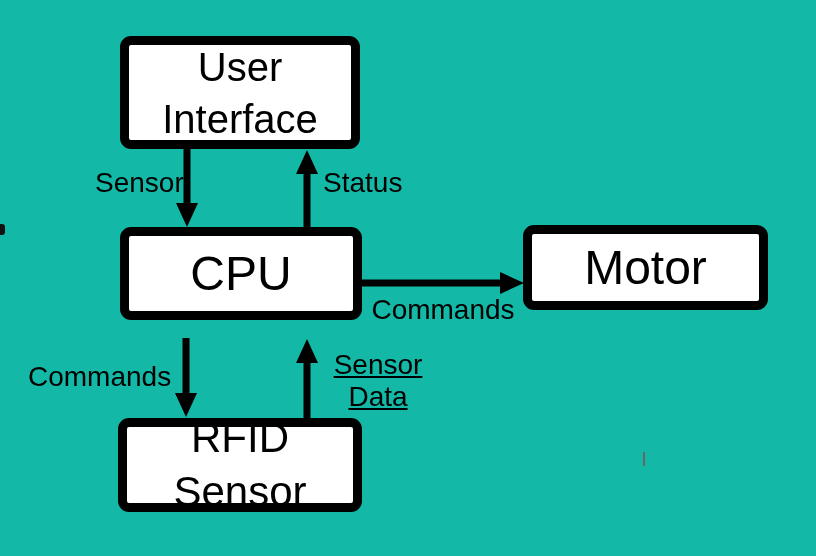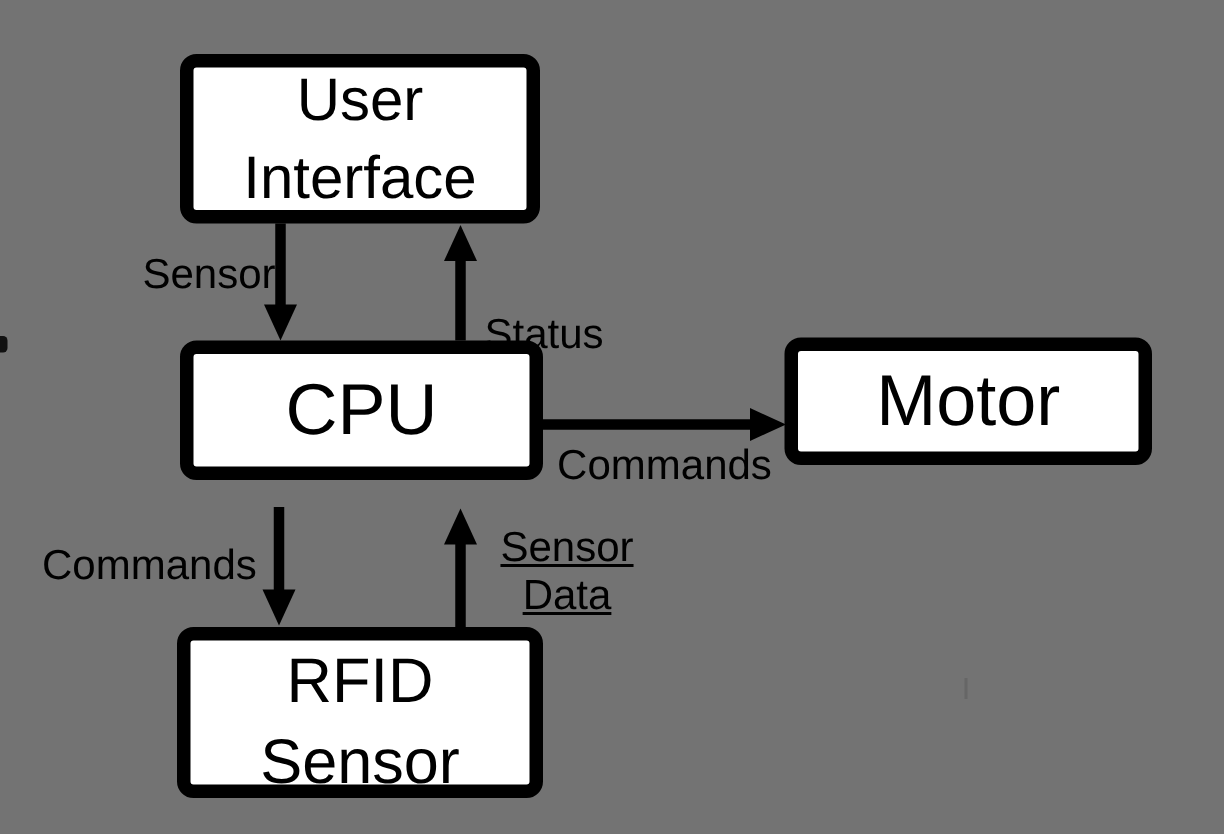--- a/index.html
+++ b/index.html
@@ -5,21 +5,21 @@
   html, body {
     margin: 0;
     padding: 0;
     background: #ffffff;
     font-family: "Liberation Sans", sans-serif;
   }
   .canvas {
     position: relative;
     width: 816px;
     height: 556px;
-    background: #737373;
+    background: #14b8a6;
     overflow: hidden;
     color: #000000;
   }
   .arrow-layer {
     position: absolute;
     left: 0;
     top: 0;
     width: 816px;
     height: 556px;
   }
@@ -35,30 +35,30 @@
     justify-content: center;
     text-align: center;
     color: #000000;
   }
   .node .nl {
     display: block;
   }
   .node-ui     { left: 120px; top: 36px;  width: 240px; height: 113px; font-size: 40px; line-height: 52px; }
   .node-cpu    { left: 120px; top: 227px; width: 242px; height: 93px; font-size: 48px; line-height: 50px; }
   .node-motor  { left: 523px; top: 225px; width: 245px; height: 85px; font-size: 48px; line-height: 50px; }
-  .node-rfid   { left: 118px; top: 418px; width: 244px; height: 114px; font-size: 42px; line-height: 54px; justify-content: space-between; }
+  .node-rfid   { left: 118px; top: 418px; width: 244px; height: 94px; font-size: 42px; line-height: 54px; }
   .edge-label {
     position: absolute;
     font-size: 28px;
     line-height: 32px;
     color: #000000;
     white-space: nowrap;
   }
   .lbl-input    { left: 95px;  top: 167px; }
-  .lbl-status   { left: 323px; top: 167px; margin-top: 40px; }
+  .lbl-status   { left: 323px; top: 167px; }
   .lbl-cmd-motor{ left: 370px; top: 294px; width: 146px; text-align: center; }
   .lbl-cmd-rfid { left: 28px;  top: 361px; }
   .lbl-sensor   { left: 328px; top: 349px; width: 100px; text-align: center; white-space: normal; text-decoration: underline; }
   .artifact-left-mark {
     position: absolute;
     left: 0; top: 224px;
     width: 5px; height: 11px;
     background: #111111;
     border-radius: 0 3px 3px 0;
   }

